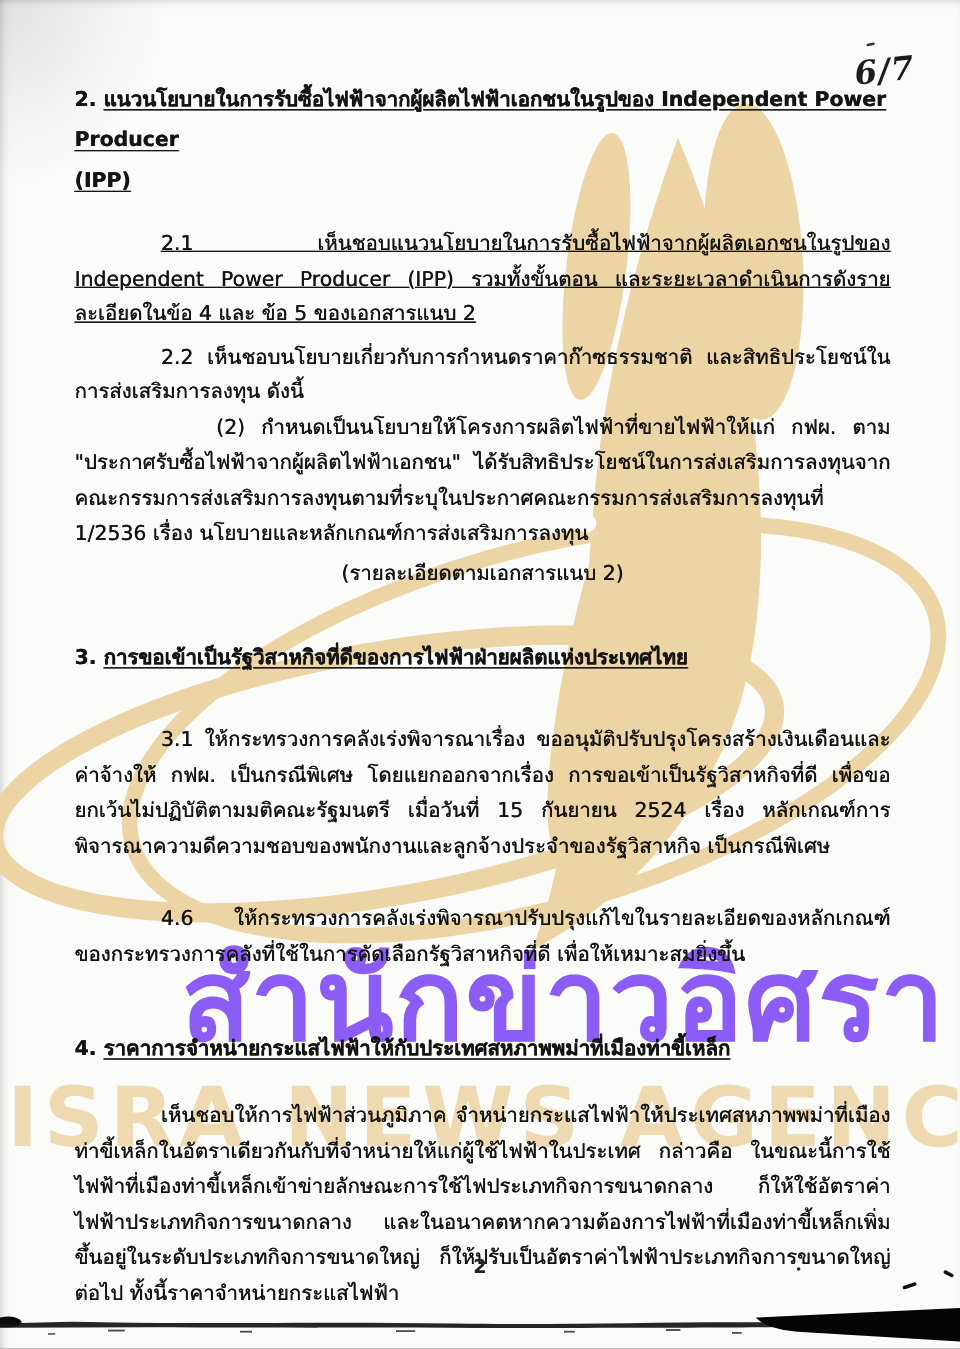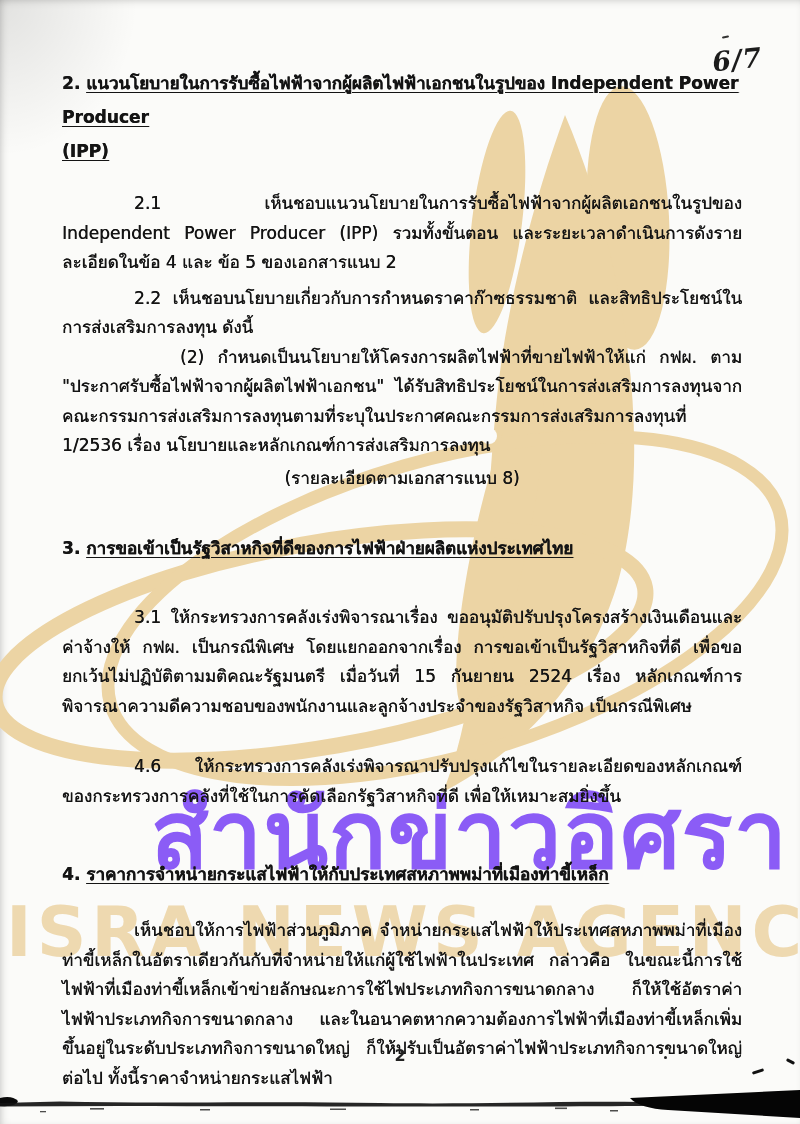--- a/index.html
+++ b/index.html
@@ -30,21 +30,21 @@
     position:absolute;z-index:2;left:62px;top:66px;width:680px;
     color:#141414;font-size:17px;line-height:29.5px;
     text-shadow:0.35px 0 0 currentColor; 
   }
   .heading{font-weight:bold;line-height:34px;}
   .heading .t{text-decoration:underline;text-underline-offset:3px;}
   .heading-2line .t2{display:block;}
   .para{margin:0;text-indent:72px;text-align:justify;}
   .subpara{margin:0;text-indent:118px;text-align:justify;}
   .note{margin:0;text-align:center;}
-  .mt24{margin-top:21px;} .mt8{margin-top:6px;}
+  .mt24{margin-top:21px;text-decoration:underline;} .mt8{margin-top:6px;}
   .mt38{margin-top:38px;} .mt26{margin-top:38px;}
   .mt33{margin-top:31px;} .mtnote{margin-top:3px;}
   .mt48{margin-top:46px;} .mtp4{margin-top:25px;}
   
   .handwritten{
     position:absolute;z-index:3;left:712px;top:44px;
     font-family:"DejaVu Serif","Liberation Serif",serif;
     font-style:italic;font-size:27px;font-weight:bold;color:#1c1c1c;
     transform:rotate(-6deg);letter-spacing:1px;
   }
@@ -103,21 +103,21 @@
 
     <div class="heading heading-2line">
       <span class="num">2.</span>
       <span class="t">แนวนโยบายในการรับซื้อไฟฟ้าจากผู้ผลิตไฟฟ้าเอกชนในรูปของ Independent Power Producer</span>
       <span class="t t2">(IPP)</span>
     </div>
 
     <p class="para mt24">2.1 เห็นชอบแนวนโยบายในการรับซื้อไฟฟ้าจากผู้ผลิตเอกชนในรูปของ Independent Power Producer (IPP) รวมทั้งขั้นตอน และระยะเวลาดำเนินการดังรายละเอียดในข้อ 4 และ ข้อ 5 ของเอกสารแนบ 2</p>
     <p class="para mt8">2.2 เห็นชอบนโยบายเกี่ยวกับการกำหนดราคาก๊าซธรรมชาติ และสิทธิประโยชน์ในการส่งเสริมการลงทุน ดังนี้</p>
     <p class="subpara">(2) กำหนดเป็นนโยบายให้โครงการผลิตไฟฟ้าที่ขายไฟฟ้าให้แก่ กฟผ. ตาม "ประกาศรับซื้อไฟฟ้าจากผู้ผลิตไฟฟ้าเอกชน" ได้รับสิทธิประโยชน์ในการส่งเสริมการลงทุนจากคณะกรรมการส่งเสริมการลงทุนตามที่ระบุในประกาศคณะกรรมการส่งเสริมการลงทุนที่ 1/2536 เรื่อง นโยบายและหลักเกณฑ์การส่งเสริมการลงทุน</p>
-    <p class="note mtnote">(รายละเอียดตามเอกสารแนบ 8)</p>
+    <p class="note mtnote">(รายละเอียดตามเอกสารแนบ 2)</p>
 
     <div class="heading mt38">
       <span class="num">3.</span>
       <span class="t">การขอเข้าเป็นรัฐวิสาหกิจที่ดีของการไฟฟ้าฝ่ายผลิตแห่งประเทศไทย</span>
     </div>
 
     <p class="para mt26">3.1 ให้กระทรวงการคลังเร่งพิจารณาเรื่อง ขออนุมัติปรับปรุงโครงสร้างเงินเดือนและค่าจ้างให้ กฟผ. เป็นกรณีพิเศษ โดยแยกออกจากเรื่อง การขอเข้าเป็นรัฐวิสาหกิจที่ดี เพื่อขอยกเว้นไม่ปฏิบัติตามมติคณะรัฐมนตรี เมื่อวันที่ 15 กันยายน 2524 เรื่อง หลักเกณฑ์การพิจารณาความดีความชอบของพนักงานและลูกจ้างประจำของรัฐวิสาหกิจ เป็นกรณีพิเศษ</p>
     <p class="para mt33">4.6 ให้กระทรวงการคลังเร่งพิจารณาปรับปรุงแก้ไขในรายละเอียดของหลักเกณฑ์ของกระทรวงการคลังที่ใช้ในการคัดเลือกรัฐวิสาหกิจที่ดี เพื่อให้เหมาะสมยิ่งขึ้น</p>
 
     <div class="heading mt48">

